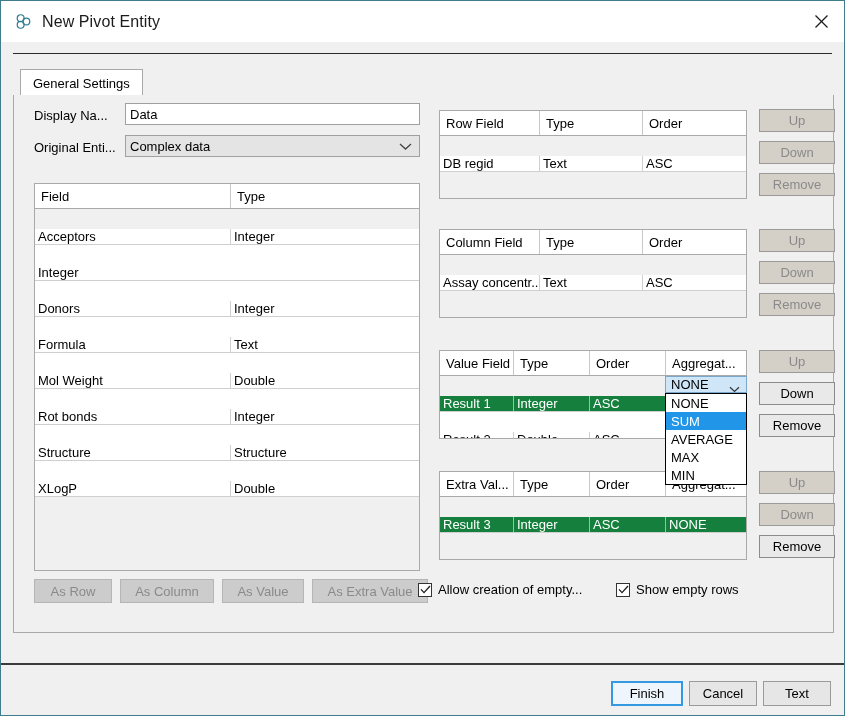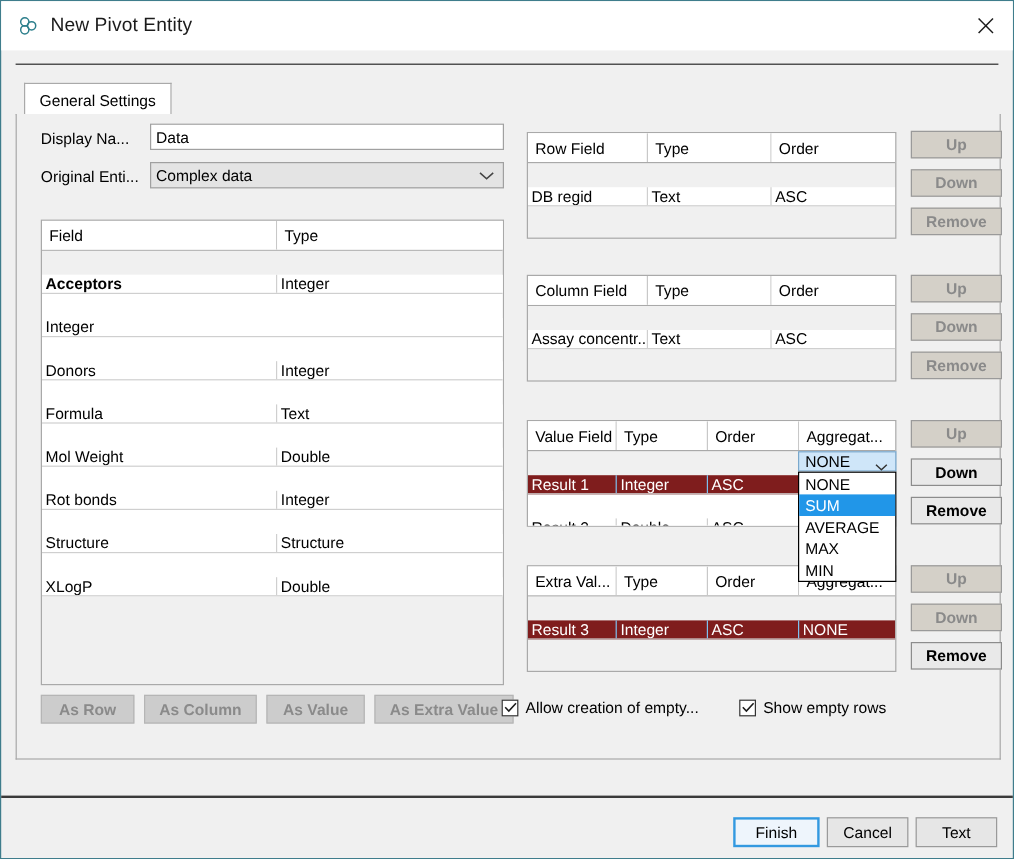--- a/index.html
+++ b/index.html
@@ -151,21 +151,21 @@
   .th:last-child { border-right: none; }
   .tbody { background: #ffffff; }
   .tr {
     display: flex;
     height: 16px;
     box-sizing: border-box;
     border-bottom: 1px solid #cfcfcf;
     background: #ffffff;
     margin-top: 20px;
   }
-  .tr.sel { background: #7f1d1d; color: #ffffff; }
+  .tr.sel { background: #15803d; color: #ffffff; }
   .td {
     box-sizing: border-box;
     display: flex; align-items: center;
     padding-left: 3px;
     font-size: 13px;
     border-right: 1px solid #cfcfcf;
     height: 100%;
     overflow: hidden;
     white-space: nowrap;
     line-height: 1;
@@ -176,21 +176,20 @@
   .btn {
     position: absolute;
     box-sizing: border-box;
     background: #d4d0c8;
     border: 1px solid #9a9a9a;
     font-family: "Liberation Sans", sans-serif;
     font-size: 13px;
     color: #8a8a8a;
     display: flex; align-items: center; justify-content: center;
     white-space: nowrap;
-    font-weight: bold;
   }
   .btn.enabled {
     background: #e9e9e9;
     border: 1px solid #8c8c8c;
     color: #000;
   }
   .btn.flat {
     background: #cccccc;
     border: 1px solid #b5b5b5;
     color: #8a8a8a;
@@ -307,21 +306,21 @@
       </span>
     </div>
 
     <div class="table" style="left:20px; top:88px; width:386px; height:388px;">
       <div class="thead">
         <div class="th" style="width:196px;">Field</div>
         <div class="th" style="flex:1;">Type</div>
       </div>
       <div class="tbody">
         <div class="tr">
-            <div class="td" style="width:196px;font-weight:bold;">Acceptors</div>
+            <div class="td" style="width:196px;">Acceptors</div>
             <div class="td" style="flex:1;">Integer</div>
           </div>
         <div class="tr">
             <div class="td" style="flex:1;">Integer</div>
           </div>
         <div class="tr">
             <div class="td" style="width:196px;">Donors</div>
             <div class="td" style="flex:1;">Integer</div>
           </div>
         <div class="tr">

